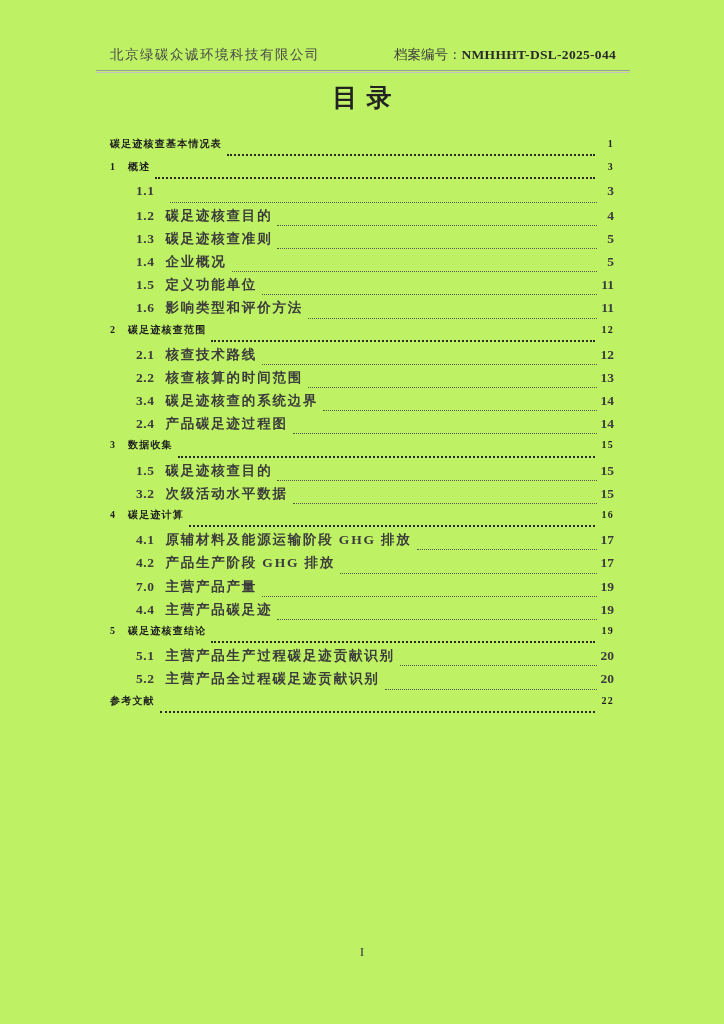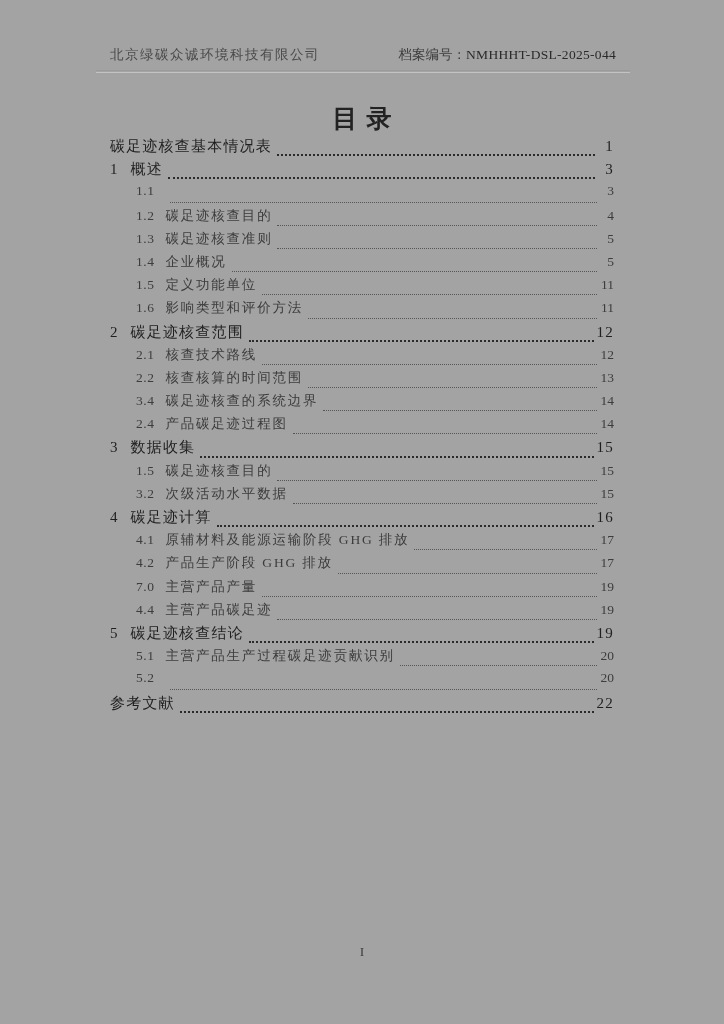--- a/index.html
+++ b/index.html
@@ -2,21 +2,21 @@
 <html><head>
 <meta charset="utf-8">
 <style>
   * { margin: 0; padding: 0; box-sizing: border-box; }
   html, body { background: #e8e8e8; }
   .page {
     position: relative;
     width: 724px;
     height: 1024px;
     margin: 0 auto;
-    background: #a3a3a3;
+    background: #bef264;
     font-family: "Liberation Serif", "DejaVu Serif", serif;
     color: #2e2e2e;
     overflow: hidden;
   }
   .page-header {
     position: absolute;
     top: 46px;
     left: 96px;
     right: 94px;
   }
@@ -29,52 +29,53 @@
   .company-name {
     font-size: 13.5px;
     letter-spacing: 1.5px;
     color: #4a4a4a;
   }
   .file-number {
     font-size: 13.5px;
     color: #3d3d3d;
   }
   .file-number .file-number-value {
-    font-weight: normal;
+    font-weight: bold;
     letter-spacing: 0.3px;
     color: #2a2a2a;
     margin-top: 45px;
   }
   .header-rule {
     height: 3px;
     border-top: 1.5px solid #9a9a9a;
     border-bottom: 1px solid #c3c3c3;
   }
   .doc-title {
     position: absolute;
-    top: 102px;
+    top: 81px;
     left: 0;
     width: 100%;
     text-align: center;
     font-size: 25px;
     font-weight: bold;
     letter-spacing: 9px;
     text-indent: 9px;
     color: #222;
   }
   .toc {
     position: absolute;
     top: 137px;
     left: 110px;
     right: 110px;
   }
   .toc-row {
     display: flex;
     align-items: baseline;
     height: 23.2px;
+    font-weight: bold;
   }
   .toc-row .num {
     flex: none;
     white-space: nowrap;
   }
   .toc-row .label {
     flex: none;
     white-space: nowrap;
   }
   .toc-row .leader {
@@ -82,22 +83,22 @@
     min-width: 12px;
     align-self: flex-end;
     margin: 0 3px 4px 5px;
   }
   .toc-row .pgnum {
     flex: none;
     white-space: nowrap;
     text-align: right;
   }
   .toc-row.lvl1 {
-    font-weight: normal;
-    font-size: 15px;
+    font-weight: bold;
+    font-size: 10px;
     letter-spacing: 1.2px;
     color: #1f1f1f;
   }
   .toc-row.lvl1 .num { margin-right: 13px; letter-spacing: 0; }
   .toc-row.lvl1 .leader { border-bottom: 2.2px dotted #2a2a2a; margin-bottom: 4px; }
   .toc-row.lvl1 .pgnum { min-width: 16px; }
   .toc-row.lvl2 {
     font-size: 13.5px;
     letter-spacing: 1.8px;
     color: #3c3c3c;
@@ -289,20 +290,21 @@
 
     <div class="toc-row lvl2">
       <span class="num">5.1</span>
       <span class="label">主营产品生产过程碳足迹贡献识别</span>
       <span class="leader"></span>
       <span class="pgnum">20</span>
     </div>
 
     <div class="toc-row lvl2">
       <span class="num">5.2</span>
+      <span class="label">主营产品全过程碳足迹贡献识别</span>
       <span class="leader"></span>
       <span class="pgnum">20</span>
     </div>
 
 
     <div class="toc-row lvl1">
 
       <span class="label">参考文献</span>
       <span class="leader"></span>
       <span class="pgnum">22</span>

